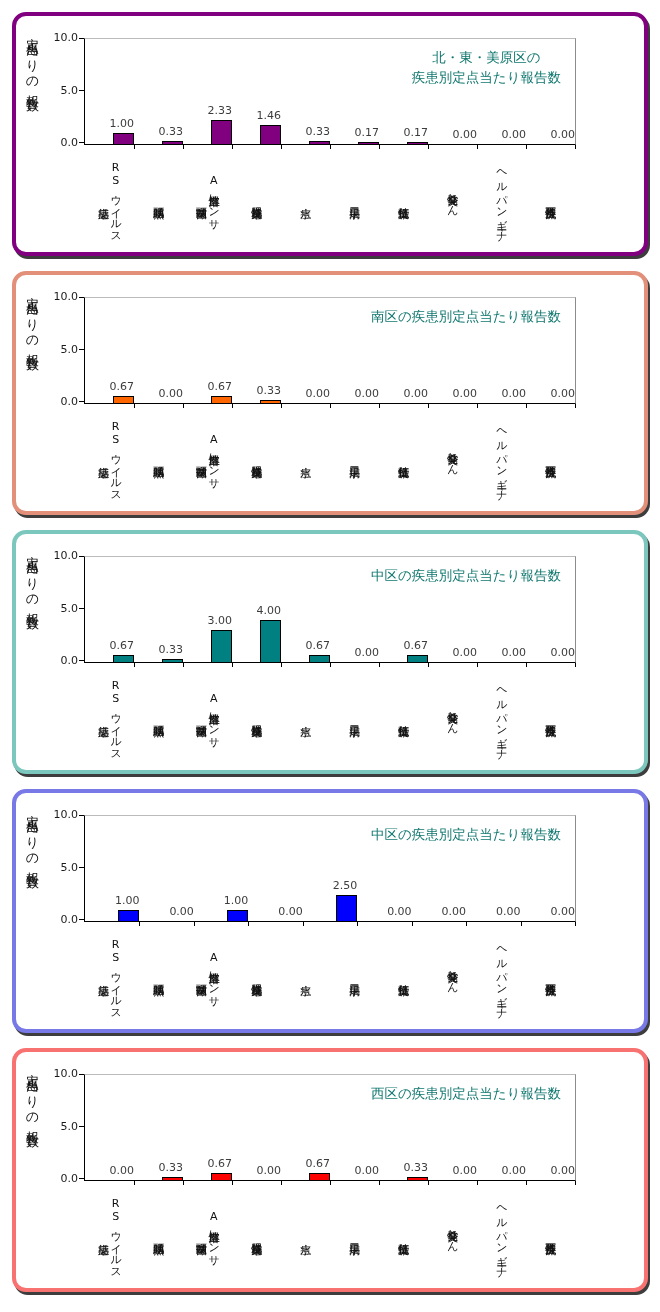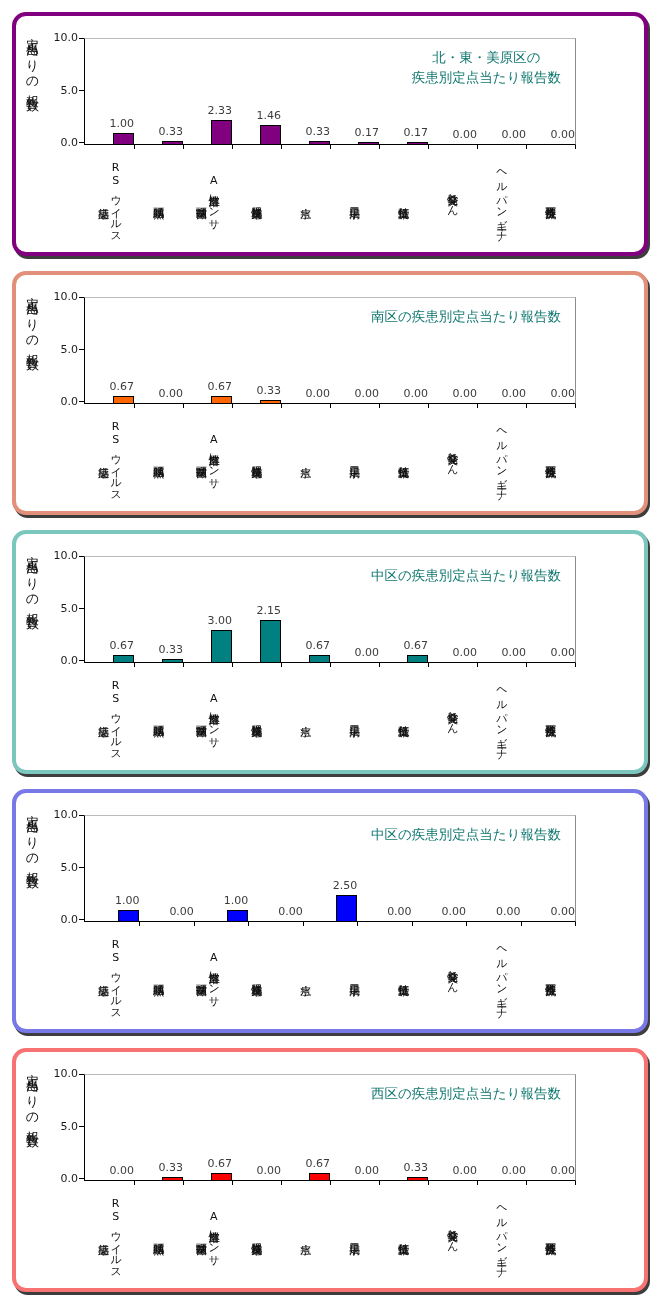--- a/index.html
+++ b/index.html
@@ -330,21 +330,21 @@
   </div>
           <div class="slot">
     <span class="val">0.33</span>
     <div class="bar" style="height: 3px; background: rgb(0, 128, 128);"></div>
   </div>
           <div class="slot">
     <span class="val">3.00</span>
     <div class="bar" style="height: 32px; background: rgb(0, 128, 128);"></div>
   </div>
           <div class="slot">
-    <span class="val">2.15</span>
+    <span class="val">4.00</span>
     <div class="bar" style="height: 42px; background: rgb(0, 128, 128);"></div>
   </div>
           <div class="slot">
     <span class="val">0.67</span>
     <div class="bar" style="height: 7px; background: rgb(0, 128, 128);"></div>
   </div>
           <div class="slot">
     <span class="val">0.00</span>
 
   </div>

